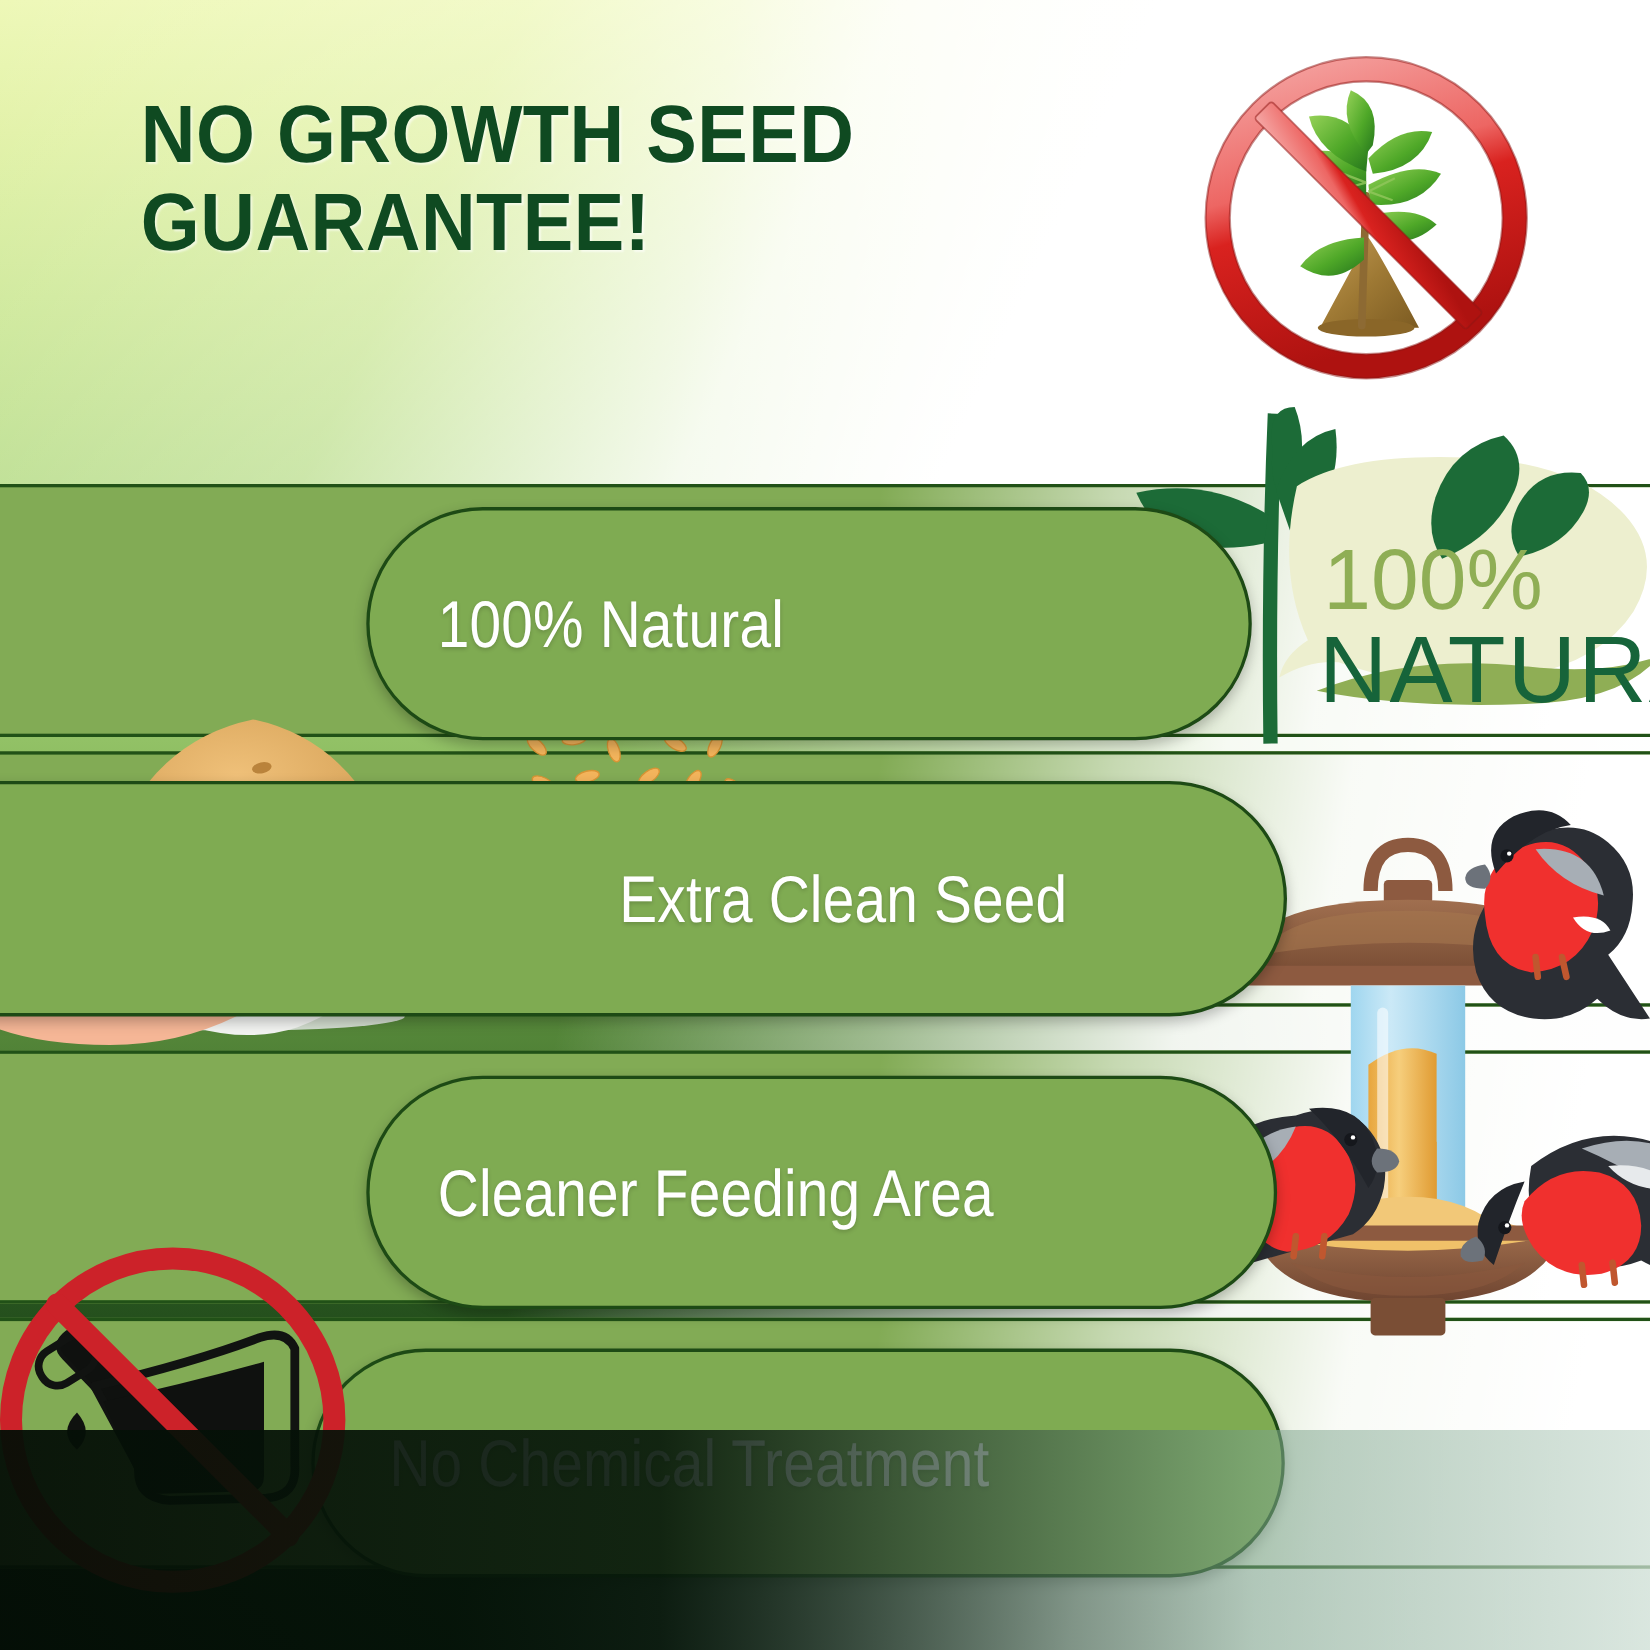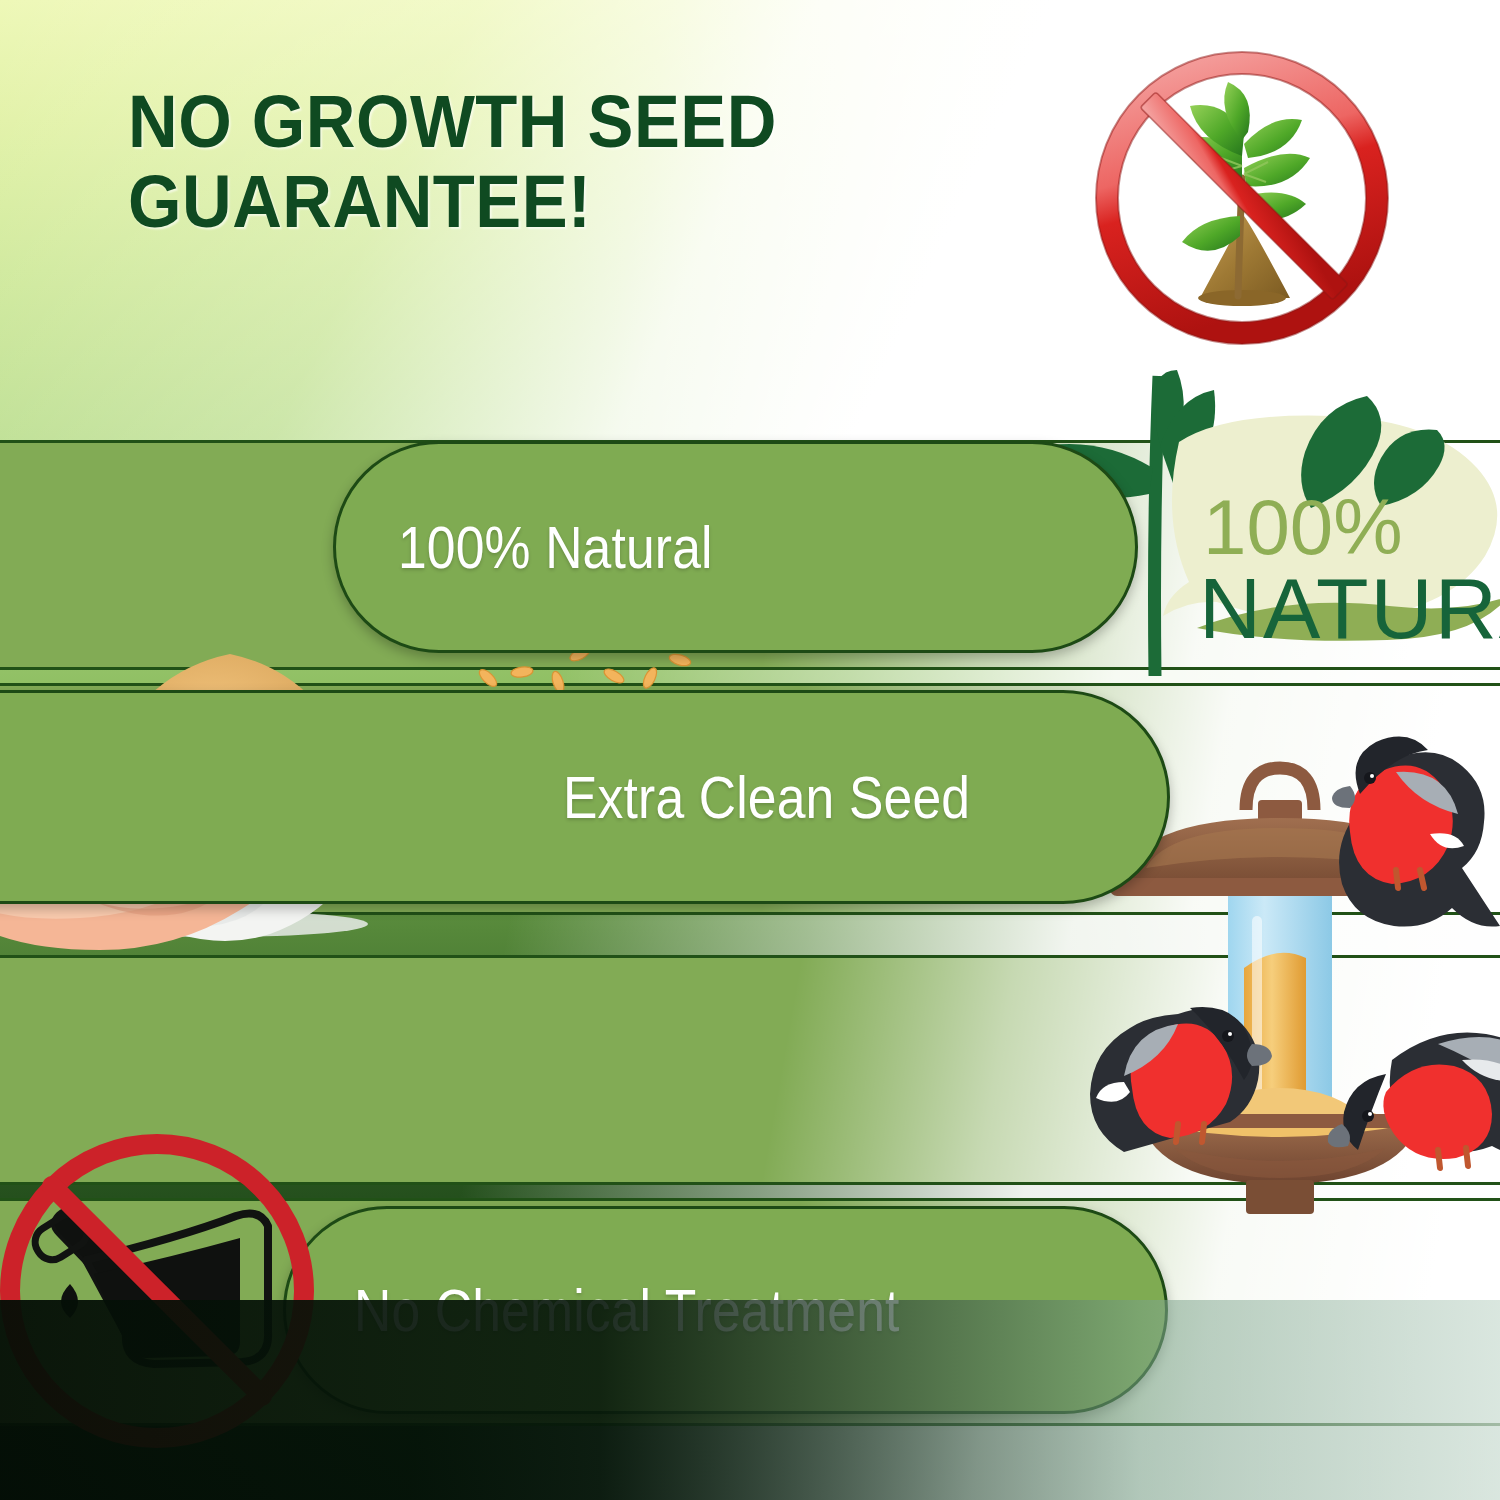--- a/index.html
+++ b/index.html
@@ -25,21 +25,21 @@
   .band.b1{top:440px;height:230px;}
   .band.b2{top:683px;height:232px;}
   .band.b3{top:955px;height:230px;}
   .band.b4{top:1198px;height:228px;}
   .band-fade{position:absolute;inset:0;
      background:linear-gradient(100deg,rgba(255,255,255,0) 52%,rgba(255,255,255,.55) 66%,rgba(255,255,255,.95) 80%,rgba(255,255,255,1) 94%);}
 
   
   .pill{position:absolute;display:flex;align-items:center;
         background:#7fab52;border:3px solid #1d4a15;border-radius:120px;
-        box-shadow:0 5px 12px rgba(0,0,0,.25);}
+        box-shadow:0 5px 12px rgba(0,0,0,.25);margin-top:20px;}
   .pill .pill-label{color:#ffffff;font-weight:400;letter-spacing:.2px;
         font-family:"Liberation Sans","DejaVu Sans",sans-serif;
         text-shadow:0 2px 4px rgba(0,0,0,.18);white-space:nowrap;
         transform:scaleX(.86);transform-origin:left center;}
   .p1{left:333px;top:441px;width:805px;height:212px;}
   .p1 .pill-label{font-size:60px;margin-left:62px;}
   .p2{left:-140px;top:690px;width:1310px;height:214px;}
   .p2 .pill-label{font-size:60px;margin-left:700px;}
   .p3{left:333px;top:958px;width:828px;height:212px;}
   .p3 .pill-label{font-size:60px;margin-left:62px;}
@@ -332,20 +332,23 @@
       </g>
     </svg>
   </div>
 
   <div class="pill p1">
     <span class="pill-label">100% Natural</span>
   </div>
   <div class="pill p2">
     <span class="pill-label">Extra Clean Seed</span>
   </div>
+  <div class="pill p3">
+    <span class="pill-label">Cleaner Feeding Area</span>
+  </div>
   <div class="pill p4">
     <span class="pill-label">No Chemical Treatment</span>
   </div>
 
   <div class="nochem">
     <svg viewBox="0 0 326 326" width="326" height="326">
 
       <g fill="#111311" stroke="#111311" stroke-width="4" stroke-linejoin="round">
         <path d="M64 106 q-10 -10 0 -20 q10 -10 20 0 l52 44 l-24 26 z" fill="#0F110F"></path>
         <rect x="40" y="92" width="54" height="34" rx="16" transform="rotate(-32 67 109)" fill="none" stroke="#111311" stroke-width="7"></rect>

